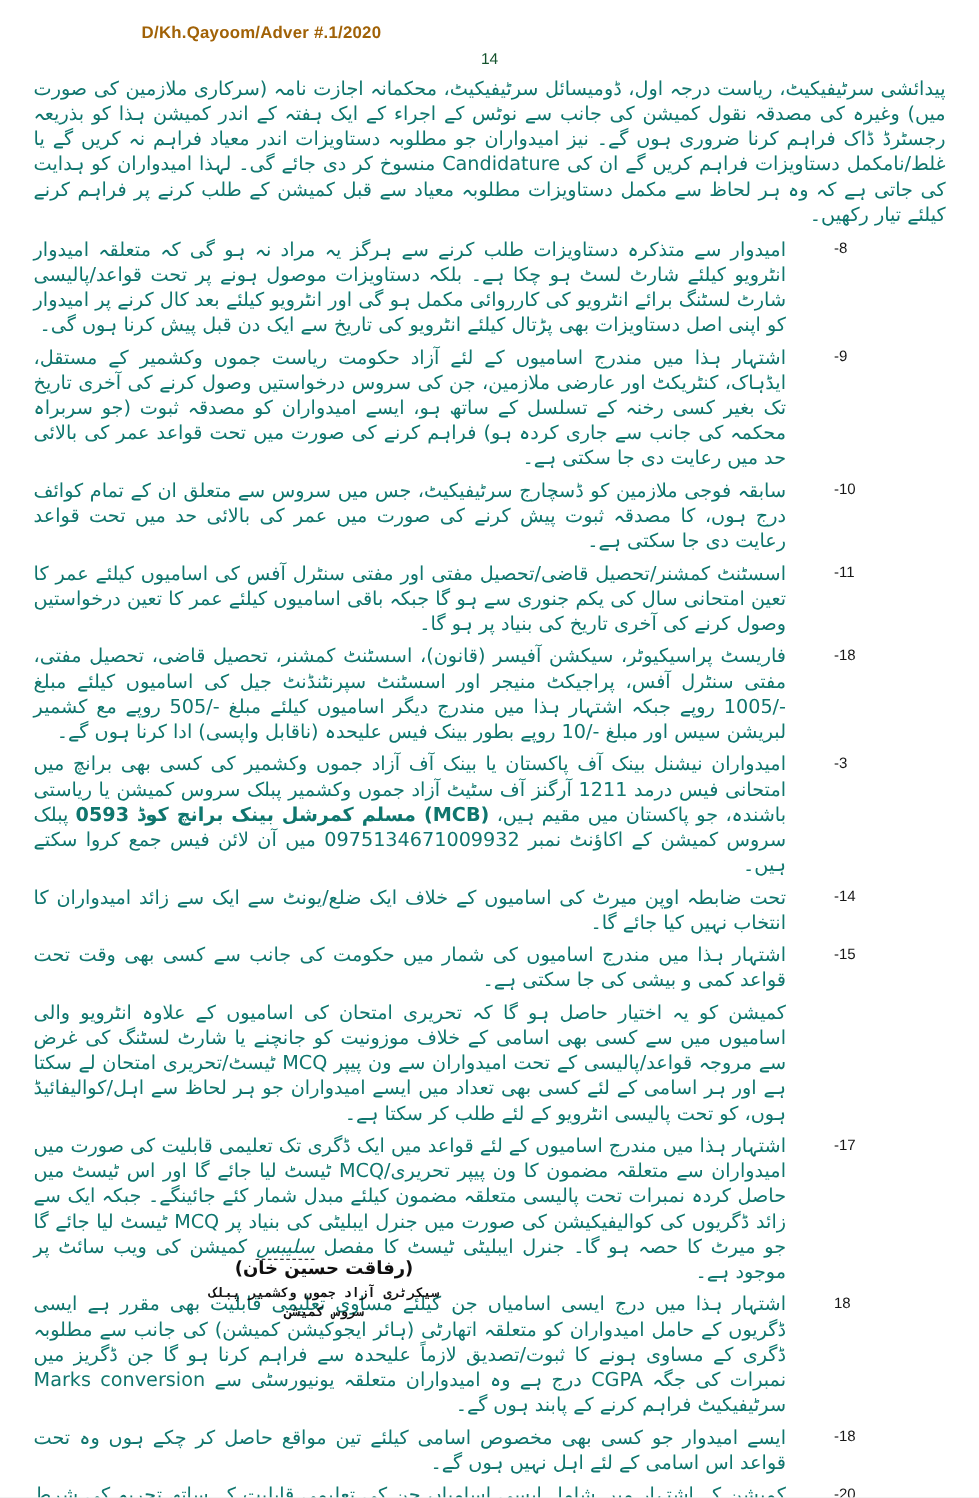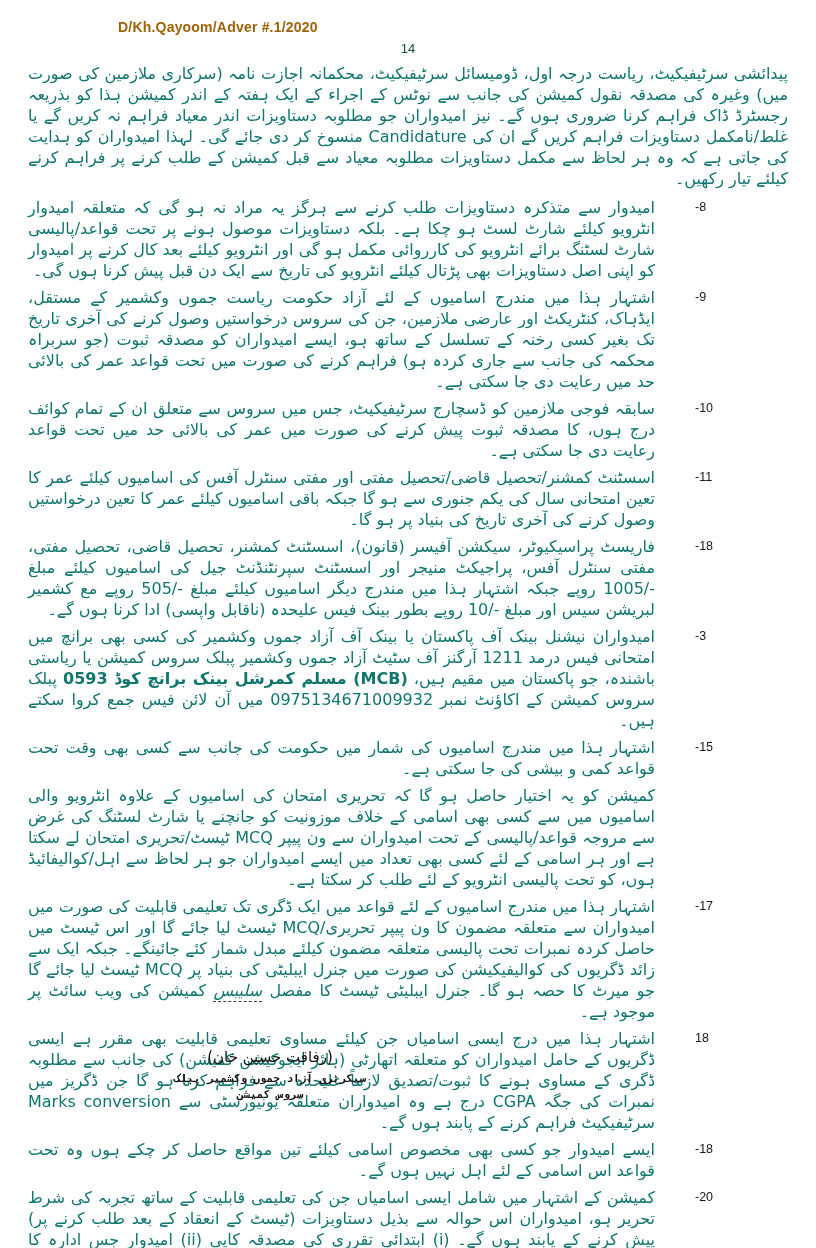--- a/index.html
+++ b/index.html
@@ -49,21 +49,21 @@
     line-height:21px;
     color:#171717;
   }
   .bold { font-weight:bold; }
   .dotted-underline { border-bottom:1px dashed #3a3a3a; padding-bottom:1px;font-style:italic; }
   .signature {
     position:absolute; top:1046px; left:160px; width:220px;
     text-align:center; direction:rtl;
   }
   .sig-name {
-    font-size:15px; font-weight:normal; color:#101010;
+    font-size:15px; font-weight:bold; color:#101010;
     line-height:22px;
   }
   .sig-title {
     font-size:11px; font-weight:bold; color:#101010;
     margin-top:3px; line-height:16px;font-family:Liberation Mono, monospace;
   }
 </style>
 </head>
 <body>
 
@@ -101,20 +101,24 @@
       <div class="item">
         <div class="urdu txt">فاریسٹ پراسیکیوٹر، سیکشن آفیسر (قانون)، اسسٹنٹ کمشنر، تحصیل قاضی، تحصیل مفتی، مفتی سنٹرل آفس، پراجیکٹ منیجر اور اسسٹنٹ سپرنٹنڈنٹ جیل کی اسامیوں کیلئے مبلغ ‎1005/-‎ روپے جبکہ اشتہار ہذا میں مندرج دیگر اسامیوں کیلئے مبلغ ‎505/-‎ روپے مع کشمیر لبریشن سیس اور مبلغ ‎10/-‎ روپے بطور بینک فیس علیحدہ (ناقابل واپسی) ادا کرنا ہوں گے۔</div>
         <div class="num">-18</div>
       </div>
 
       <div class="item">
         <div class="urdu txt"><span>امیدواران نیشنل بینک آف پاکستان یا بینک آف آزاد جموں وکشمیر کی کسی بھی برانچ میں امتحانی فیس درمد 1211 آرگنز آف سٹیٹ آزاد جموں وکشمیر پبلک سروس کمیشن یا ریاستی باشندہ، جو پاکستان میں مقیم ہیں،</span> <span class="bold">(MCB) مسلم کمرشل بینک برانچ کوڈ 0593</span> <span>پبلک سروس کمیشن کے اکاؤنٹ نمبر 0975134671009932 میں آن لائن فیس جمع کروا سکتے ہیں۔</span></div>
         <div class="num">-3</div>
       </div>
 
+      <div class="item">
+        <div class="urdu txt">تحت ضابطہ اوپن میرٹ کی اسامیوں کے خلاف ایک ضلع/یونٹ سے ایک سے زائد امیدواران کا انتخاب نہیں کیا جائے گا۔</div>
+        <div class="num">-14</div>
+      </div>
 
       <div class="item">
         <div class="urdu txt">اشتہار ہذا میں مندرج اسامیوں کی شمار میں حکومت کی جانب سے کسی بھی وقت تحت قواعد کمی و بیشی کی جا سکتی ہے۔</div>
         <div class="num">-15</div>
       </div>
 
       <div class="item">
         <div class="urdu txt">کمیشن کو یہ اختیار حاصل ہو گا کہ تحریری امتحان کی اسامیوں کے علاوہ انٹرویو والی اسامیوں میں سے کسی بھی اسامی کے خلاف موزونیت کو جانچنے یا شارٹ لسٹنگ کی غرض سے مروجہ قواعد/پالیسی کے تحت امیدواران سے ون پیپر MCQ ٹیسٹ/تحریری امتحان لے سکتا ہے اور ہر اسامی کے لئے کسی بھی تعداد میں ایسے امیدواران جو ہر لحاظ سے اہل/کوالیفائیڈ ہوں، کو تحت پالیسی انٹرویو کے لئے طلب کر سکتا ہے۔</div>
       </div>
 

